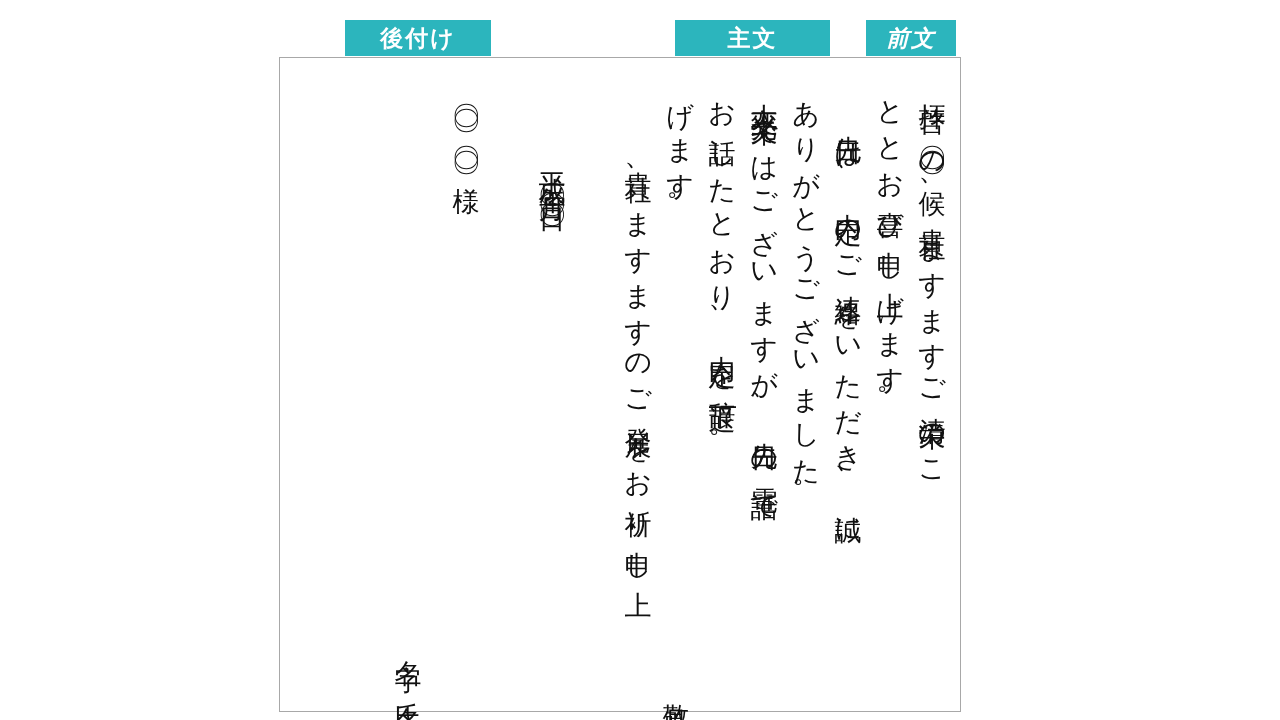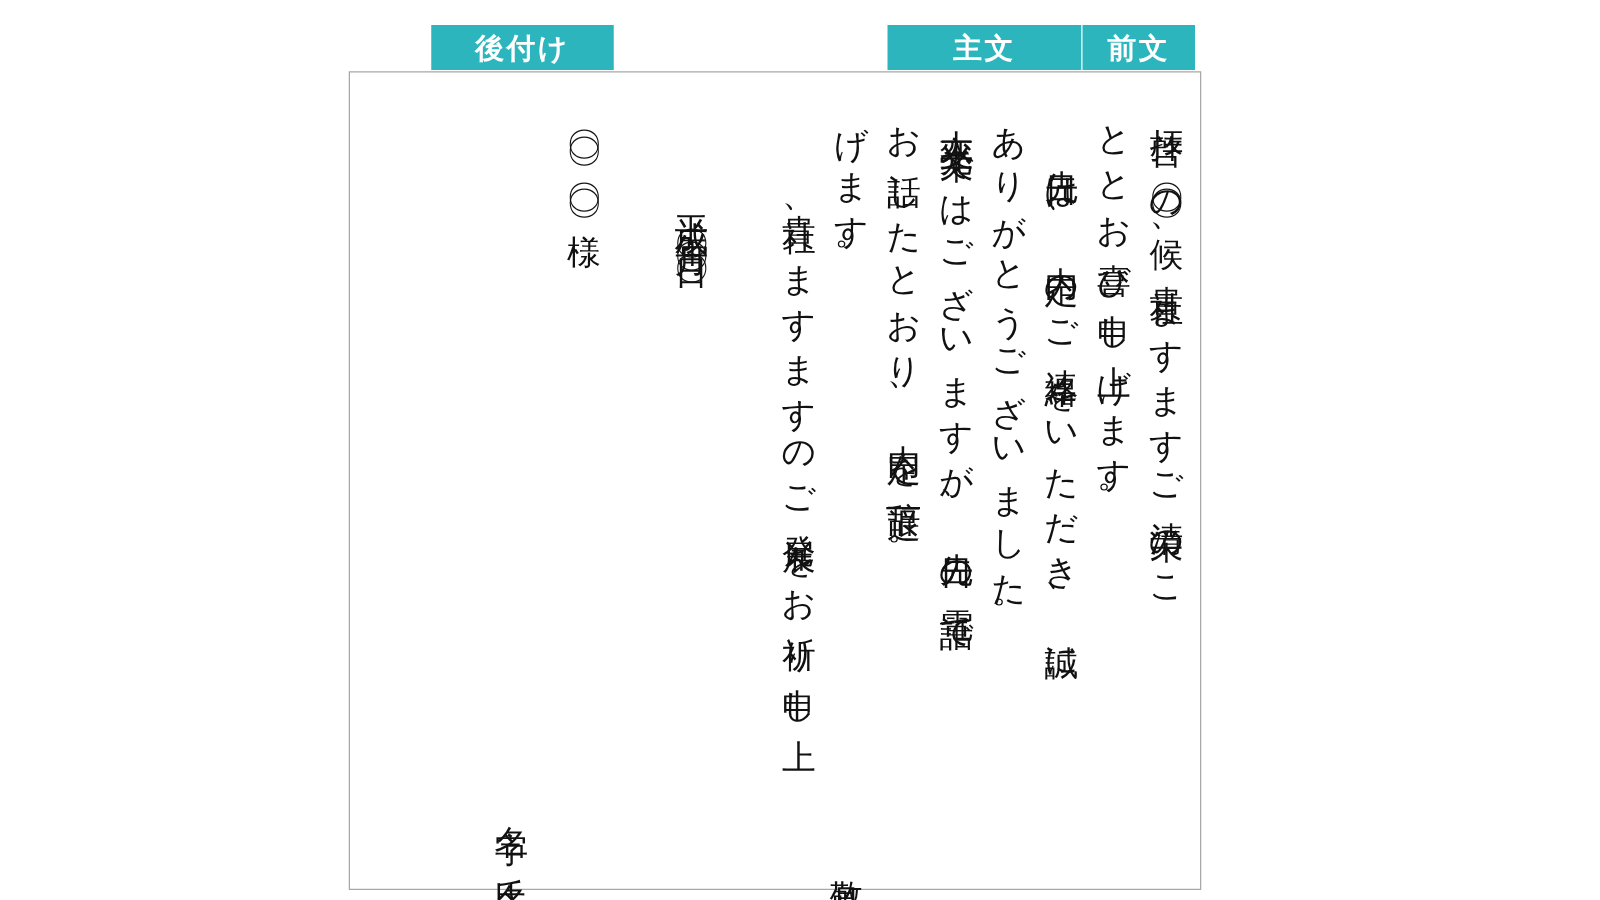--- a/index.html
+++ b/index.html
@@ -30,22 +30,22 @@
     font-family: "Liberation Sans", "DejaVu Sans", sans-serif;
     font-weight: bold;
     font-size: 23px;
     text-align: center;
     letter-spacing: 2px;
     white-space: nowrap;
     box-sizing: border-box;
   }
   .tag-atozuke { left: 345px; width: 146px; }
   .tag-matsubun { left: 525px; width: 120px; }
-  .tag-shubun  { left: 675px; width: 155px; margin-left: 35px; }
-  .tag-zenbun  { left: 866px; width: 90px; }
+  .tag-shubun  { left: 675px; width: 155px; }
+  .tag-zenbun  { left: 866px; width: 90px; font-style: italic; }
 
   
   #letter {
     position: absolute;
     left: 279px;
     top: 57px;
     width: 682px;
     height: 655px;
     border: 1px solid #a8a8a8;
     background: #ffffff;

